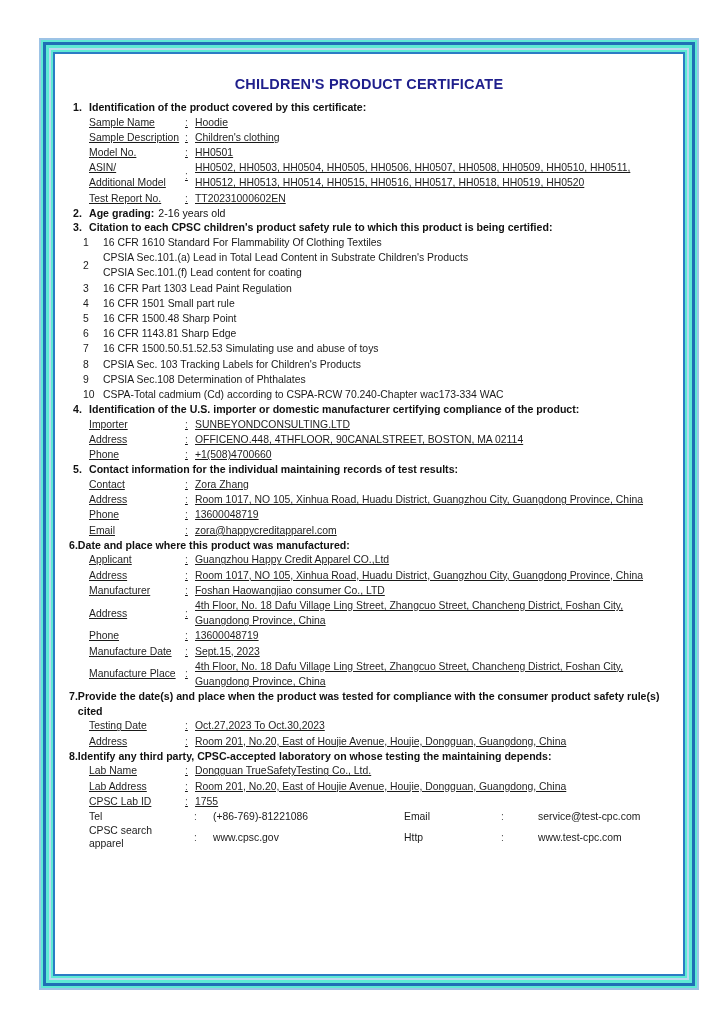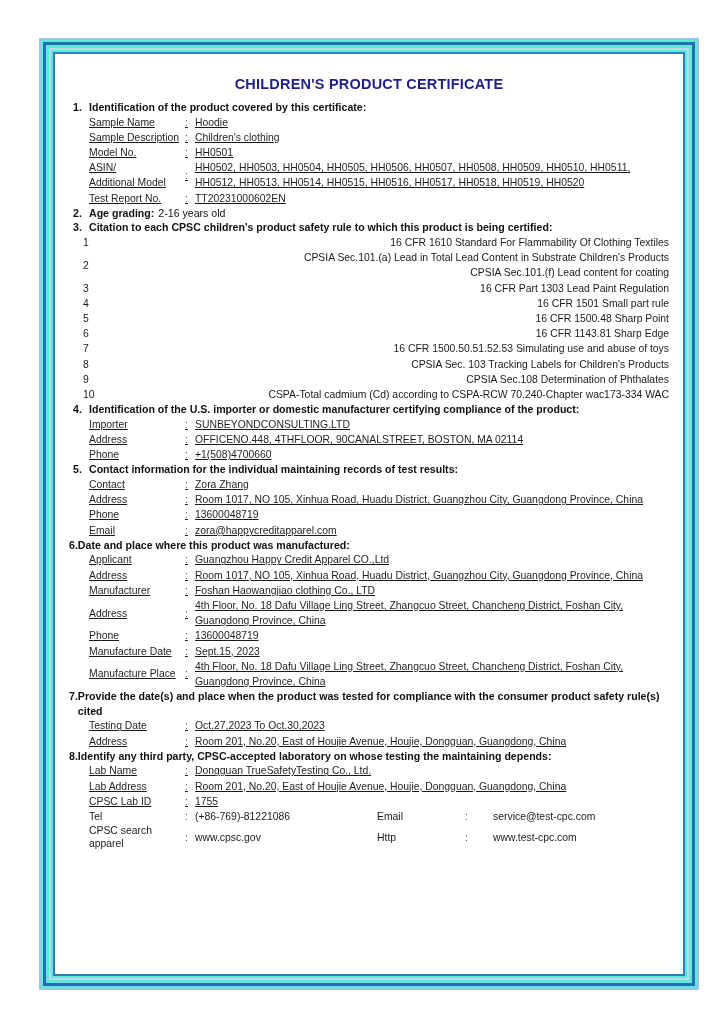--- a/index.html
+++ b/index.html
@@ -138,29 +138,30 @@
     font-size: 10.4px;
     line-height: 15.2px;
   }
   .cite-row .cn {
     width: 34px;
     flex: 0 0 34px;
     padding-left: 14px;
     box-sizing: border-box;
     text-align: left;
   }
-  .cite-row .ct { flex: 1 1 auto; text-align: right; }
+  .cite-row .ct { flex: 1 1 auto; }
   .cite-row.center .cn { align-self: center; }
 
   
   .kv2 {
     display: flex;
     align-items: center;
     font-size: 10.4px;
     line-height: 15.2px;
+    gap: 9px;
   }
   .kv2 .k {
     width: 116px;
     flex: 0 0 116px;
     padding-left: 20px;
     box-sizing: border-box;
   }
   .kv2 .sep { width: 10px; flex: 0 0 10px; color: #555; }
   .kv2 .v { width: 182px; flex: 0 0 182px; }
   .kv2 .k2 { width: 88px; flex: 0 0 88px; }
@@ -330,21 +331,21 @@
         <span class="v">Guangzhou Happy Credit Apparel CO.,Ltd</span>
       </div>
       <div class="kv">
         <span class="k">Address</span>
         <span class="sep">:</span>
         <span class="v">Room 1017, NO 105, Xinhua Road, Huadu District, Guangzhou City, Guangdong Province, China</span>
       </div>
       <div class="kv">
         <span class="k">Manufacturer</span>
         <span class="sep">:</span>
-        <span class="v">Foshan Haowangjiao clothing Co., LTD</span>
+        <span class="v">Foshan Haowangjiao consumer Co., LTD</span>
       </div>
       <div class="kv center">
         <span class="k">Address</span>
         <span class="sep">:</span>
         <span class="v">4th Floor, No. 18 Dafu Village Ling Street, Zhangcuo Street, Chancheng District, Foshan City, Guangdong Province, China</span>
       </div>
       <div class="kv">
         <span class="k">Phone</span>
         <span class="sep">:</span>
         <span class="v">13600048719</span>

